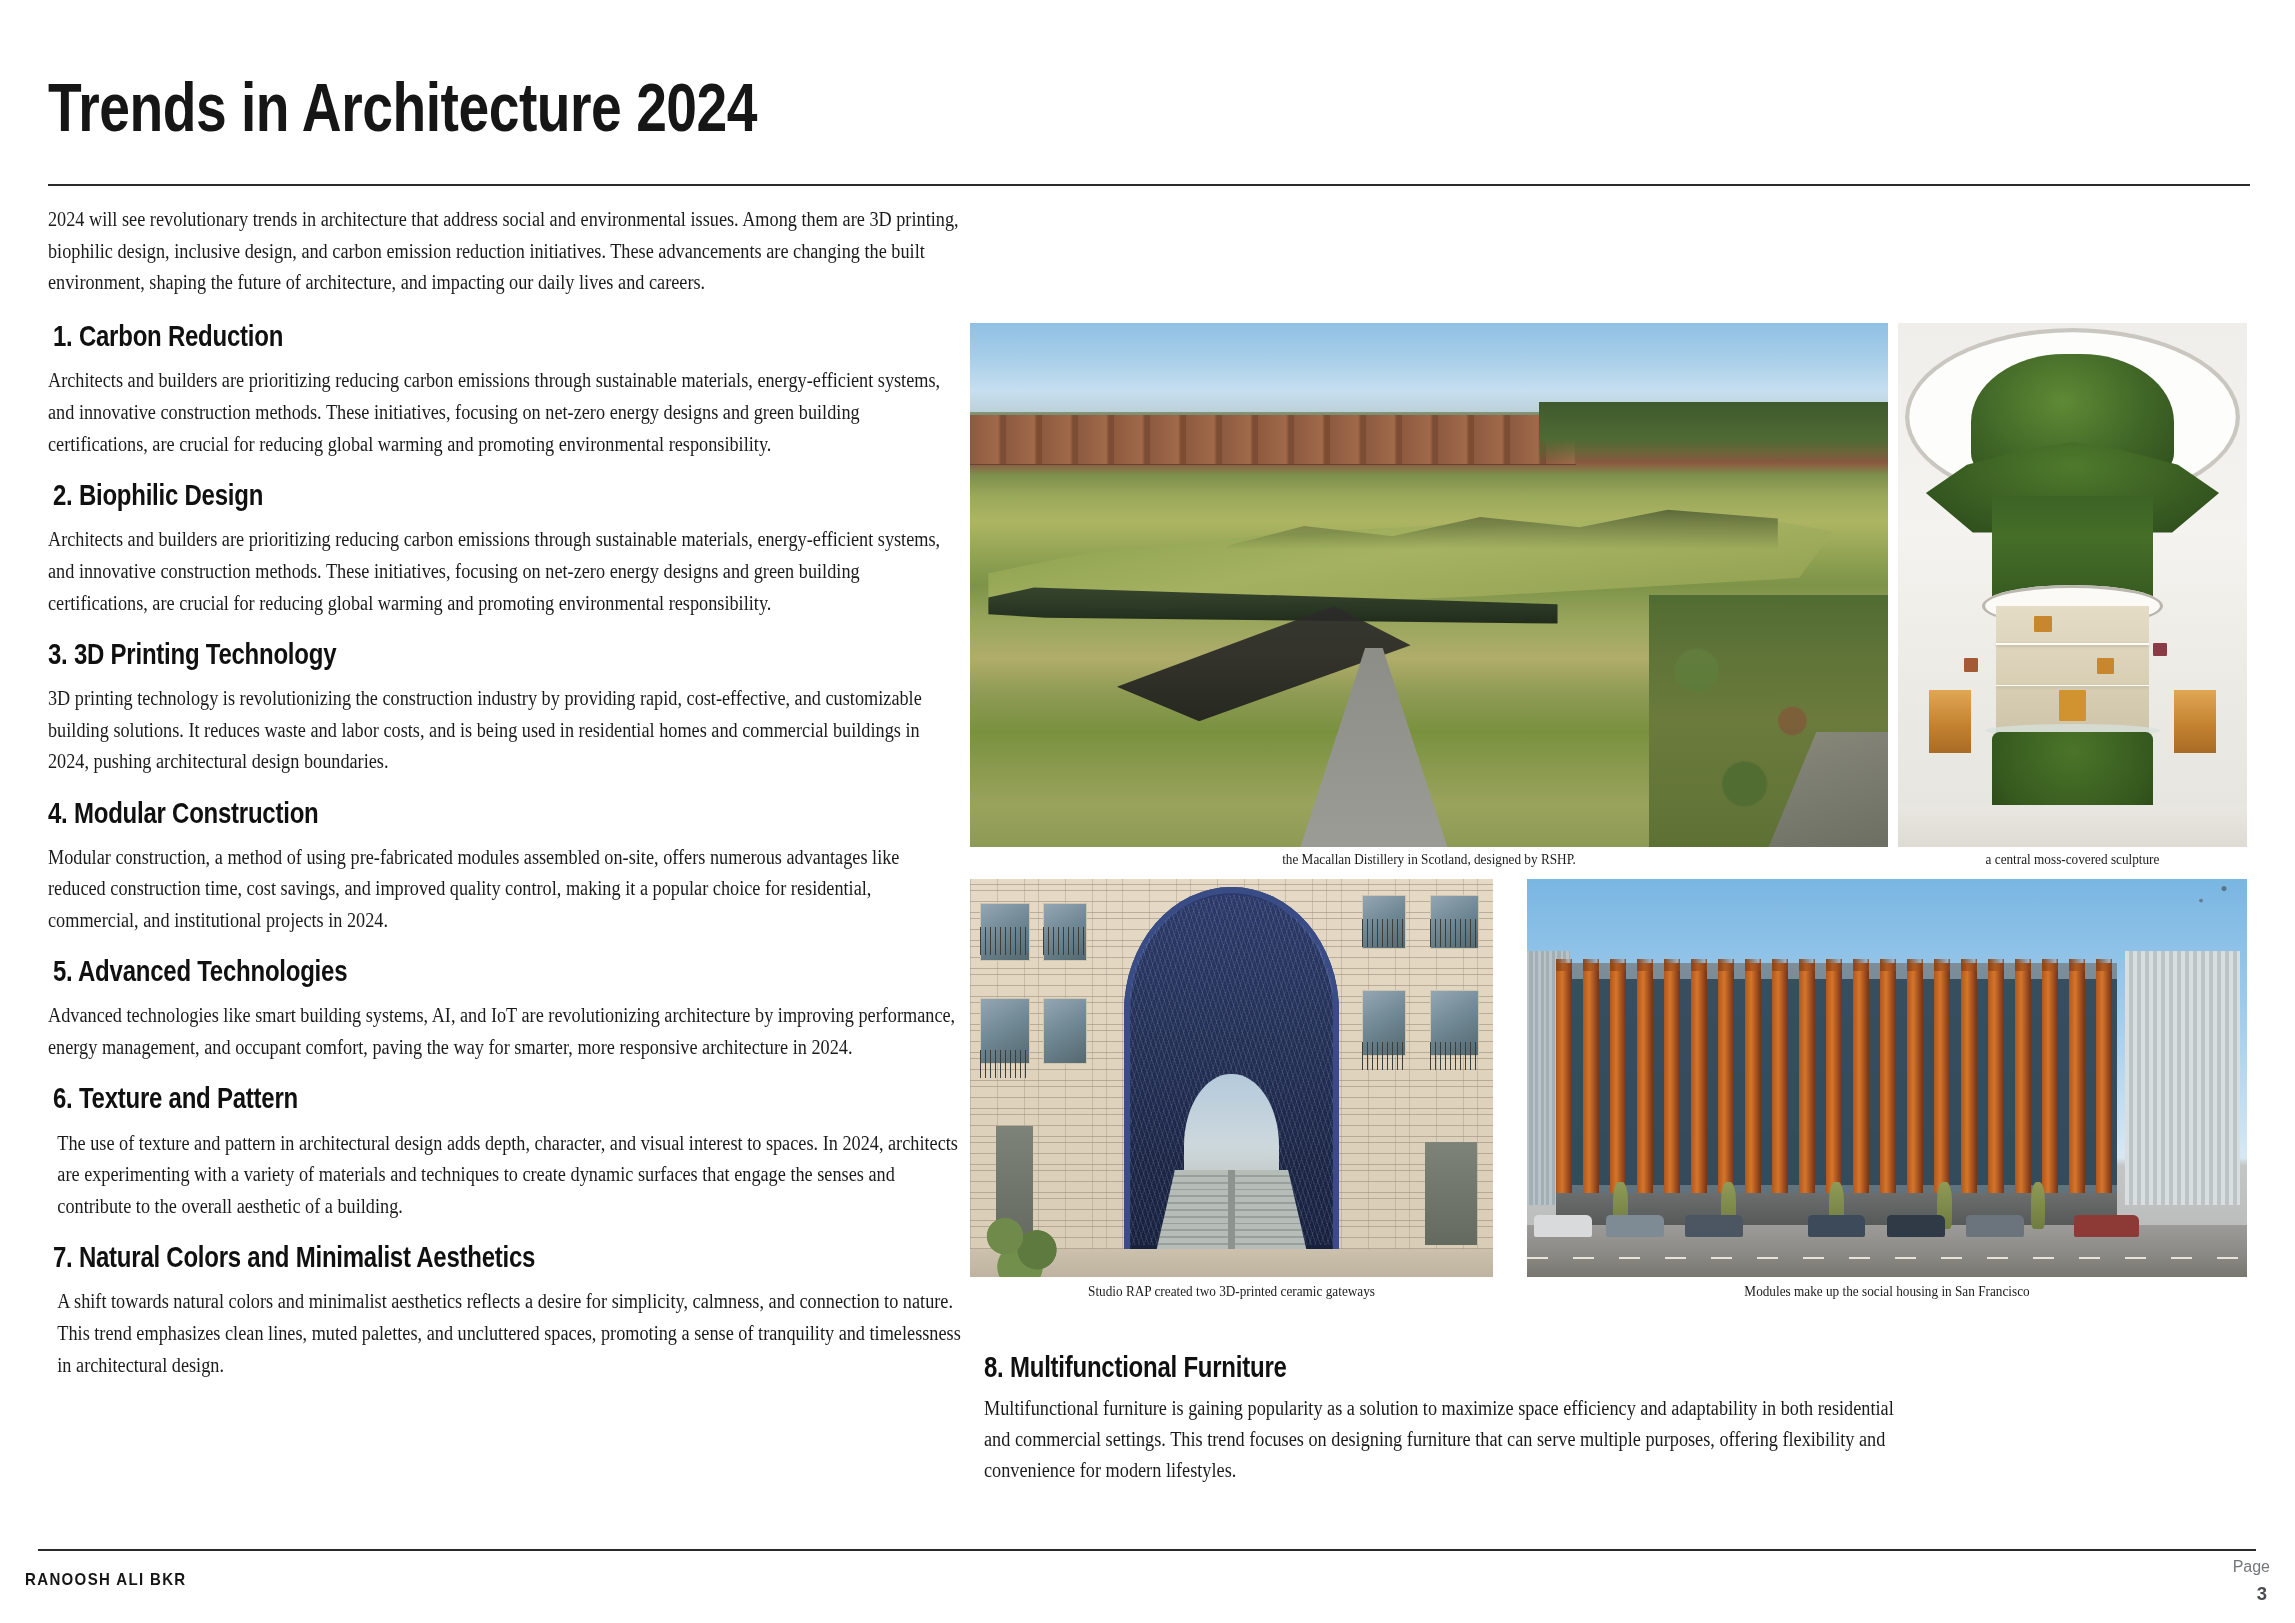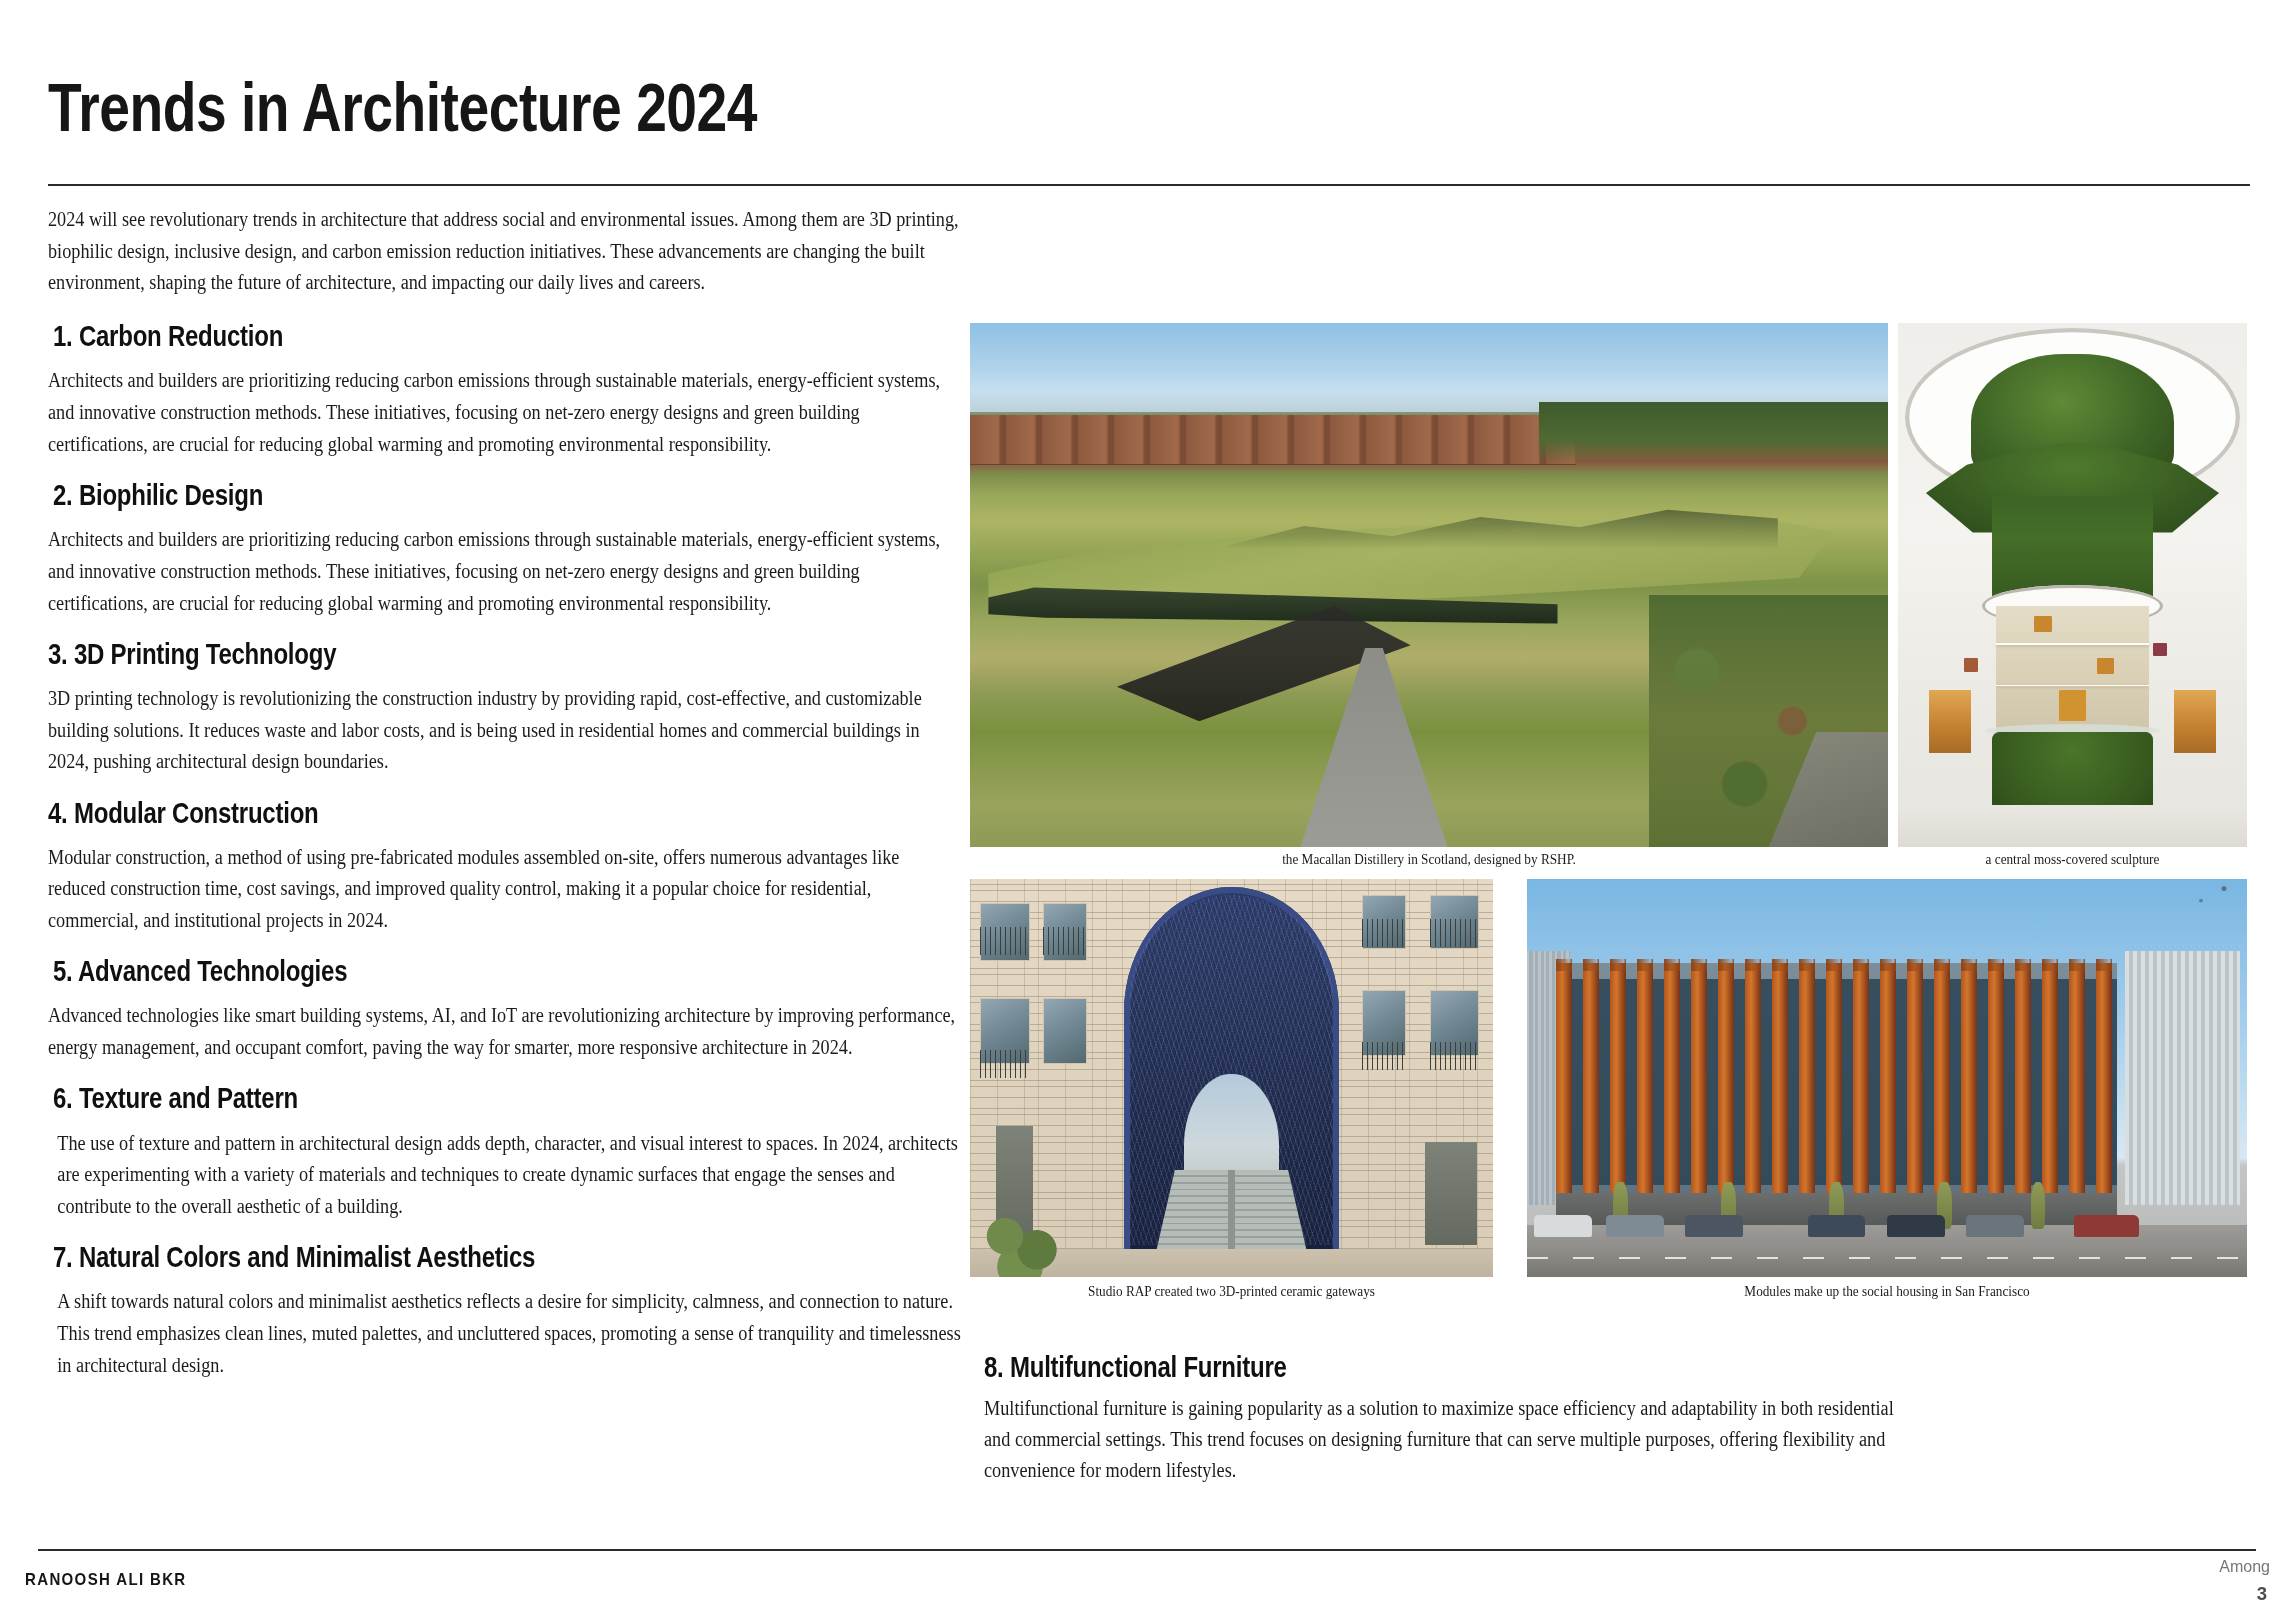--- a/index.html
+++ b/index.html
@@ -583,17 +583,17 @@
   <div class="caption" style="left:970px; top:1282px; width:523px;">Studio RAP created two 3D-printed ceramic gateways</div>
   <div class="caption" style="left:1527px; top:1282px; width:720px;">Modules make up the social housing in San Francisco</div>
 
   <div class="sec8">
     <h2 class="sec-head">8. Multifunctional Furniture</h2>
     <p class="body-par">Multifunctional furniture is gaining popularity as a solution to maximize space efficiency and adaptability in both residential and commercial settings. This trend focuses on designing furniture that can serve multiple purposes, offering flexibility and convenience for modern lifestyles.</p>
   </div>
 
   <div class="footer-rule"></div>
   <div class="footer-name">RANOOSH ALI BKR</div>
-  <div class="footer-page-label">Among</div>
+  <div class="footer-page-label">Page</div>
   <div class="footer-page-num">3</div>
 
 </div>
 
 
 </body></html>

